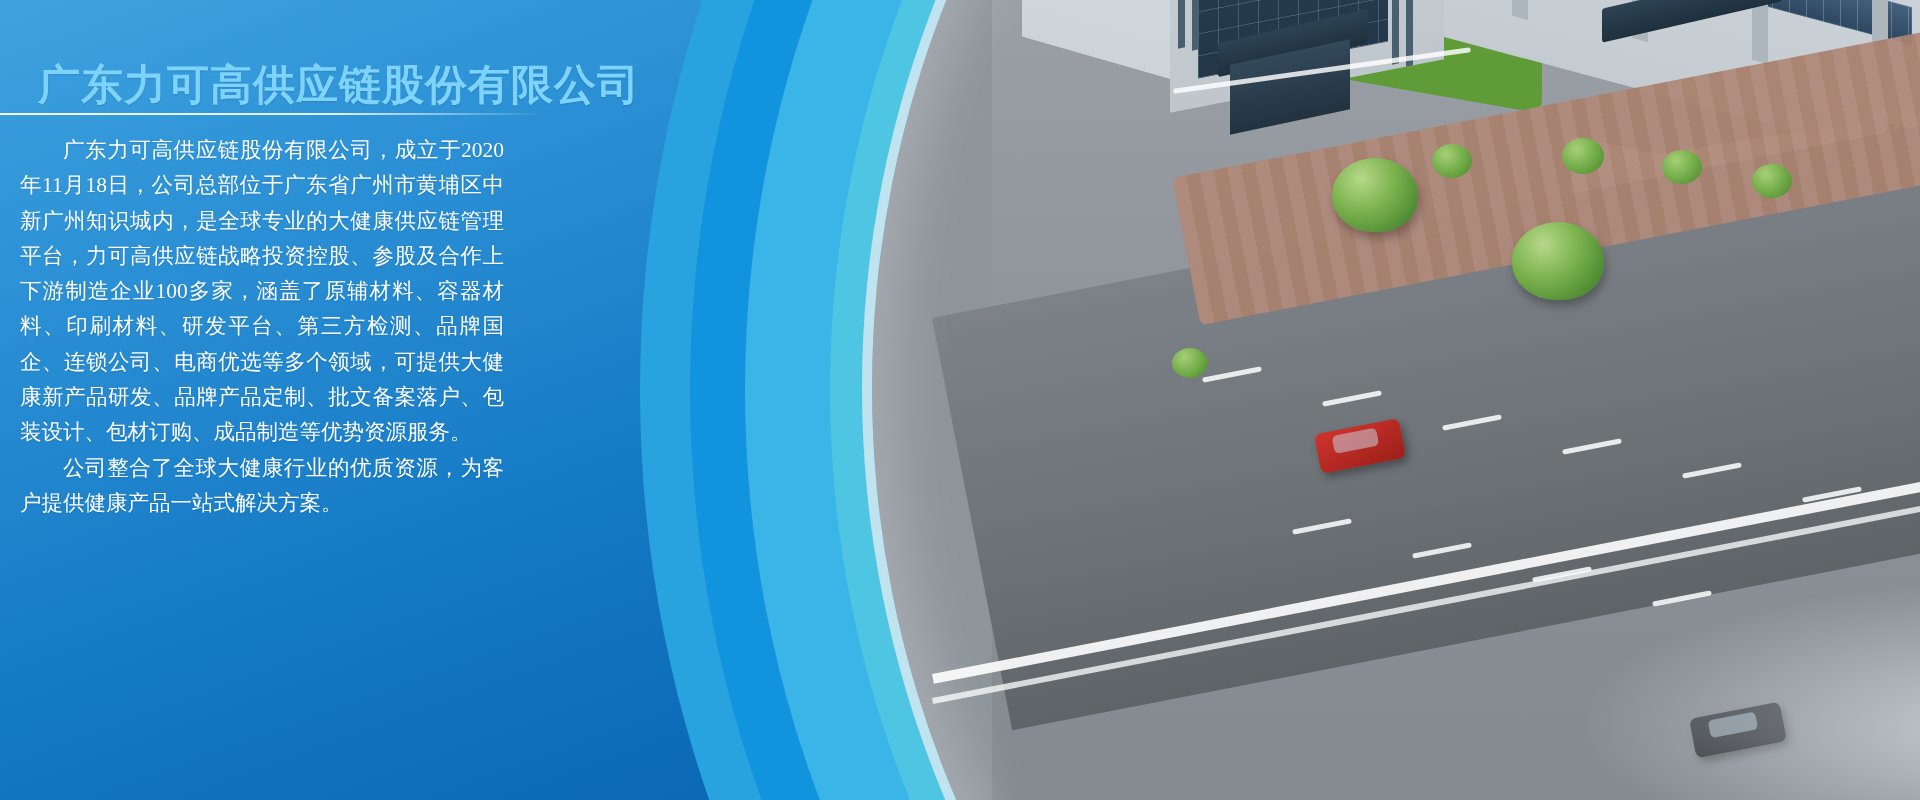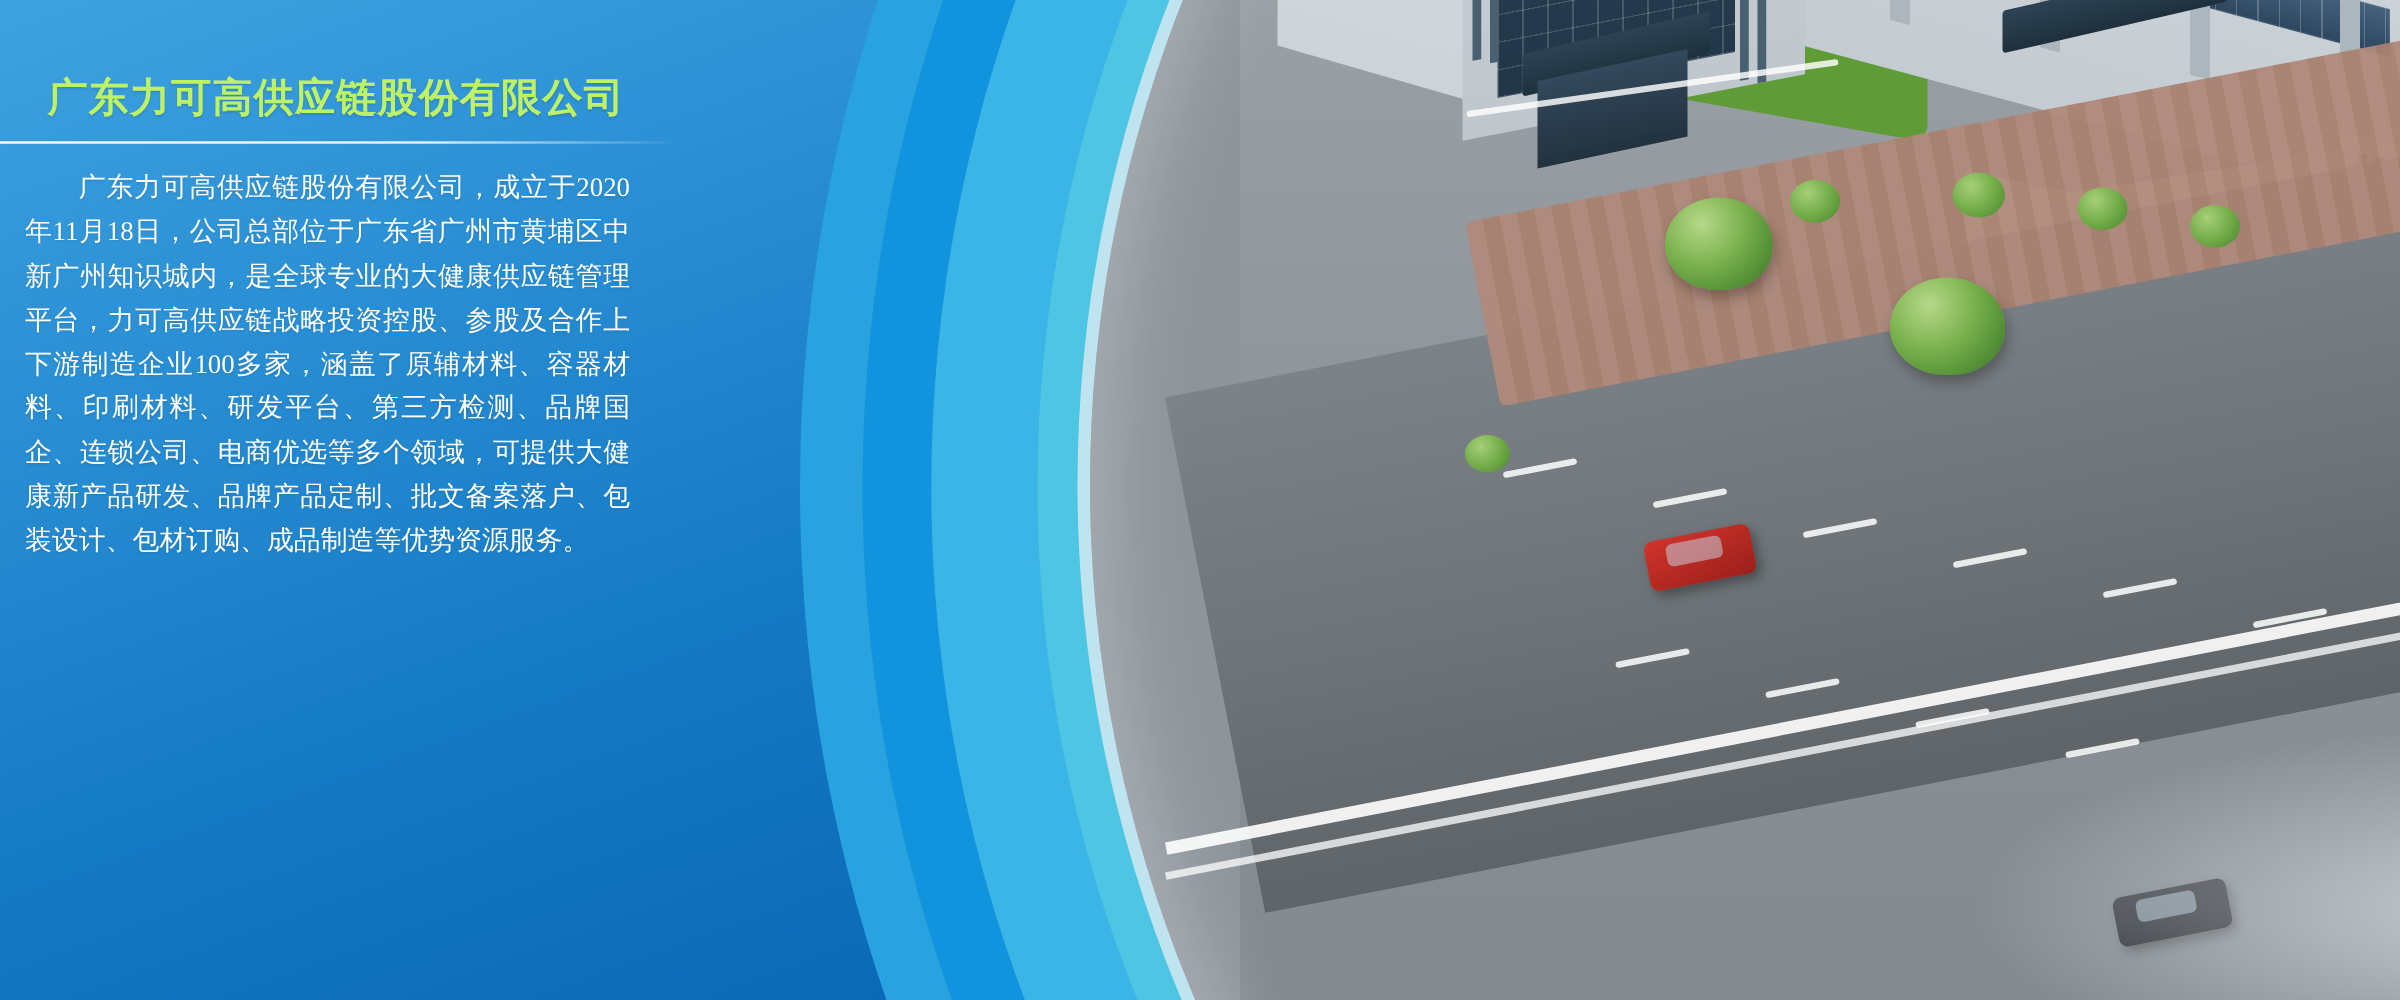--- a/index.html
+++ b/index.html
@@ -180,21 +180,21 @@
   .photo-vig{
     position:absolute;inset:0;border-radius:50%;
     box-shadow:inset 0 0 60px 24px rgba(255,255,255,.22);
     pointer-events:none;
   }
 
   
   .panel{position:absolute;left:0;top:0;width:560px;height:800px;}
   .title{
     position:absolute;left:38px;top:57px;
-    font-size:32px;font-weight:bold;color:#bef264;letter-spacing:1px;
+    font-size:42px;font-weight:bold;color:#7dd3fc;letter-spacing:1px;
     white-space:nowrap;
     text-shadow:0 1px 2px rgba(0,0,0,.12);
   }
   .divider{
     position:absolute;left:0;top:113px;width:545px;height:2px;
     background:linear-gradient(90deg,rgba(255,255,255,.95) 0%,rgba(255,255,255,.85) 62%,rgba(255,255,255,0) 100%);
   }
   .body{
     position:absolute;left:20px;top:133px;width:484px;
     color:#ffffff;font-size:21.5px;line-height:35.3px;
@@ -293,16 +293,17 @@
       <div class="haze"></div>
     </div>
     <div class="photo-vig"></div>
   </div>
 
   <div class="panel">
     <div class="title">广东力可高供应链股份有限公司</div>
     <div class="divider"></div>
     <div class="body">
       <p>广东力可高供应链股份有限公司，成立于2020年11月18日，公司总部位于广东省广州市黄埔区中新广州知识城内，是全球专业的大健康供应链管理平台，力可高供应链战略投资控股、参股及合作上下游制造企业100多家，涵盖了原辅材料、容器材料、印刷材料、研发平台、第三方检测、品牌国企、连锁公司、电商优选等多个领域，可提供大健康新产品研发、品牌产品定制、批文备案落户、包装设计、包材订购、成品制造等优势资源服务。</p>
+      <p>公司整合了全球大健康行业的优质资源，为客户提供健康产品一站式解决方案。</p>
     </div>
   </div>
 
 </div>
 
 </body></html>

